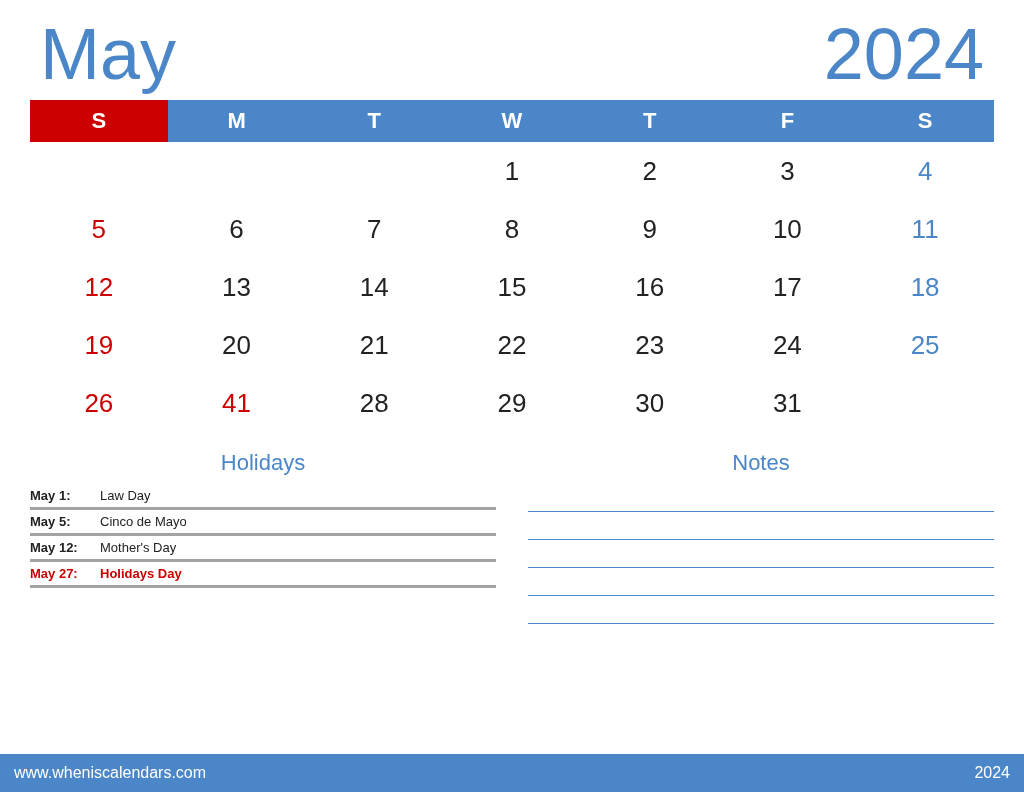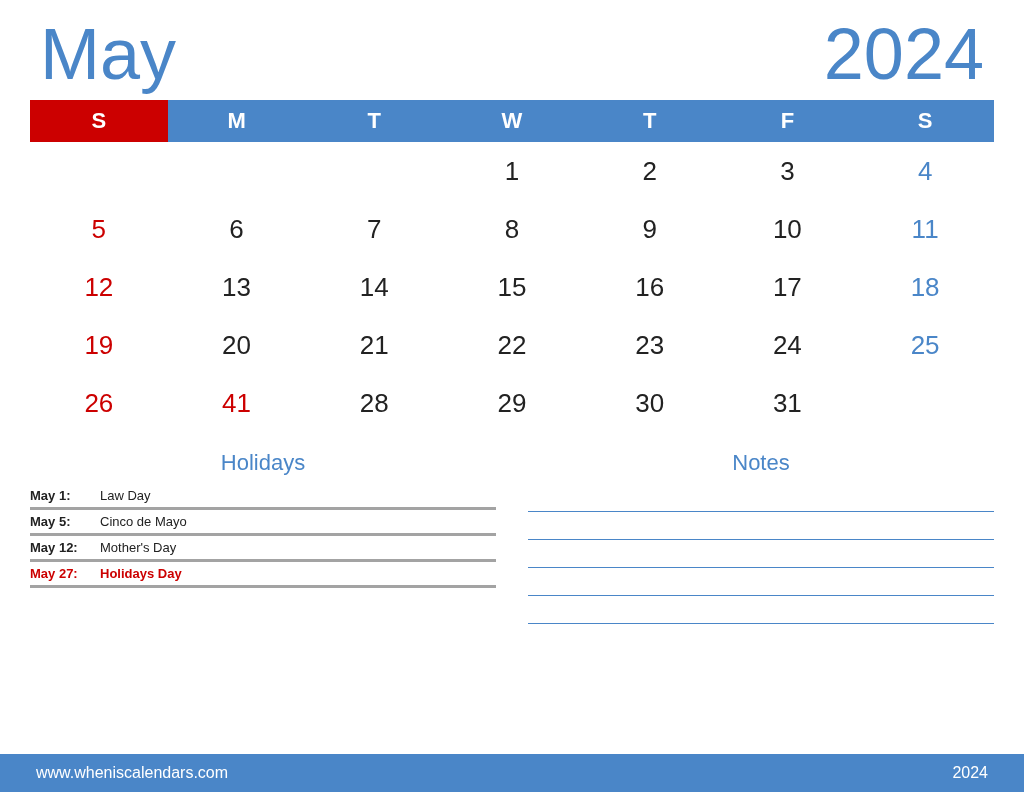--- a/index.html
+++ b/index.html
@@ -165,21 +165,21 @@
     
     .footer {
       position: absolute;
       bottom: 0;
       left: 0;
       right: 0;
       background: #4a86c8;
       display: flex;
       justify-content: space-between;
       align-items: flex-start;
-      padding: 10px 36px;
+      padding: 10px 14px;
     }
 
     .footer-url {
       color: #ffffff;
       font-size: 16px;
       font-weight: normal;
     }
 
     .footer-year {
       color: #ffffff;

